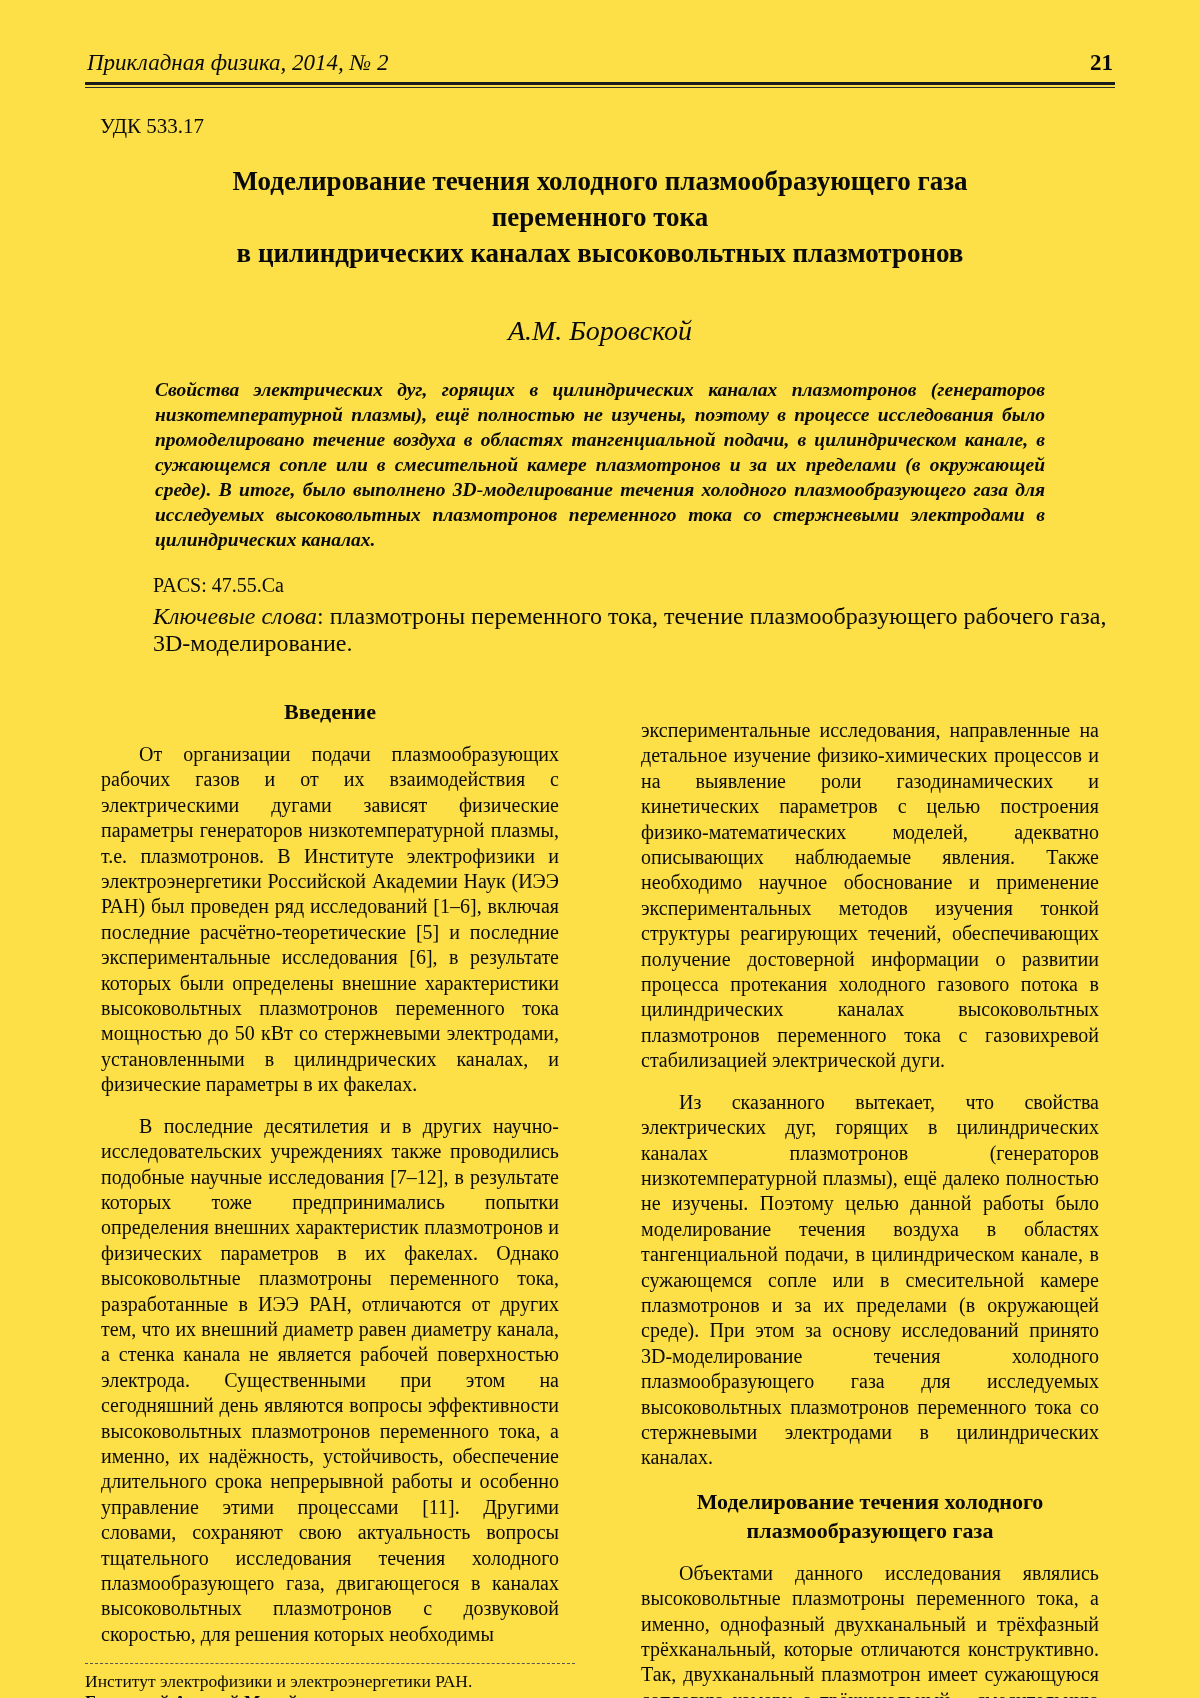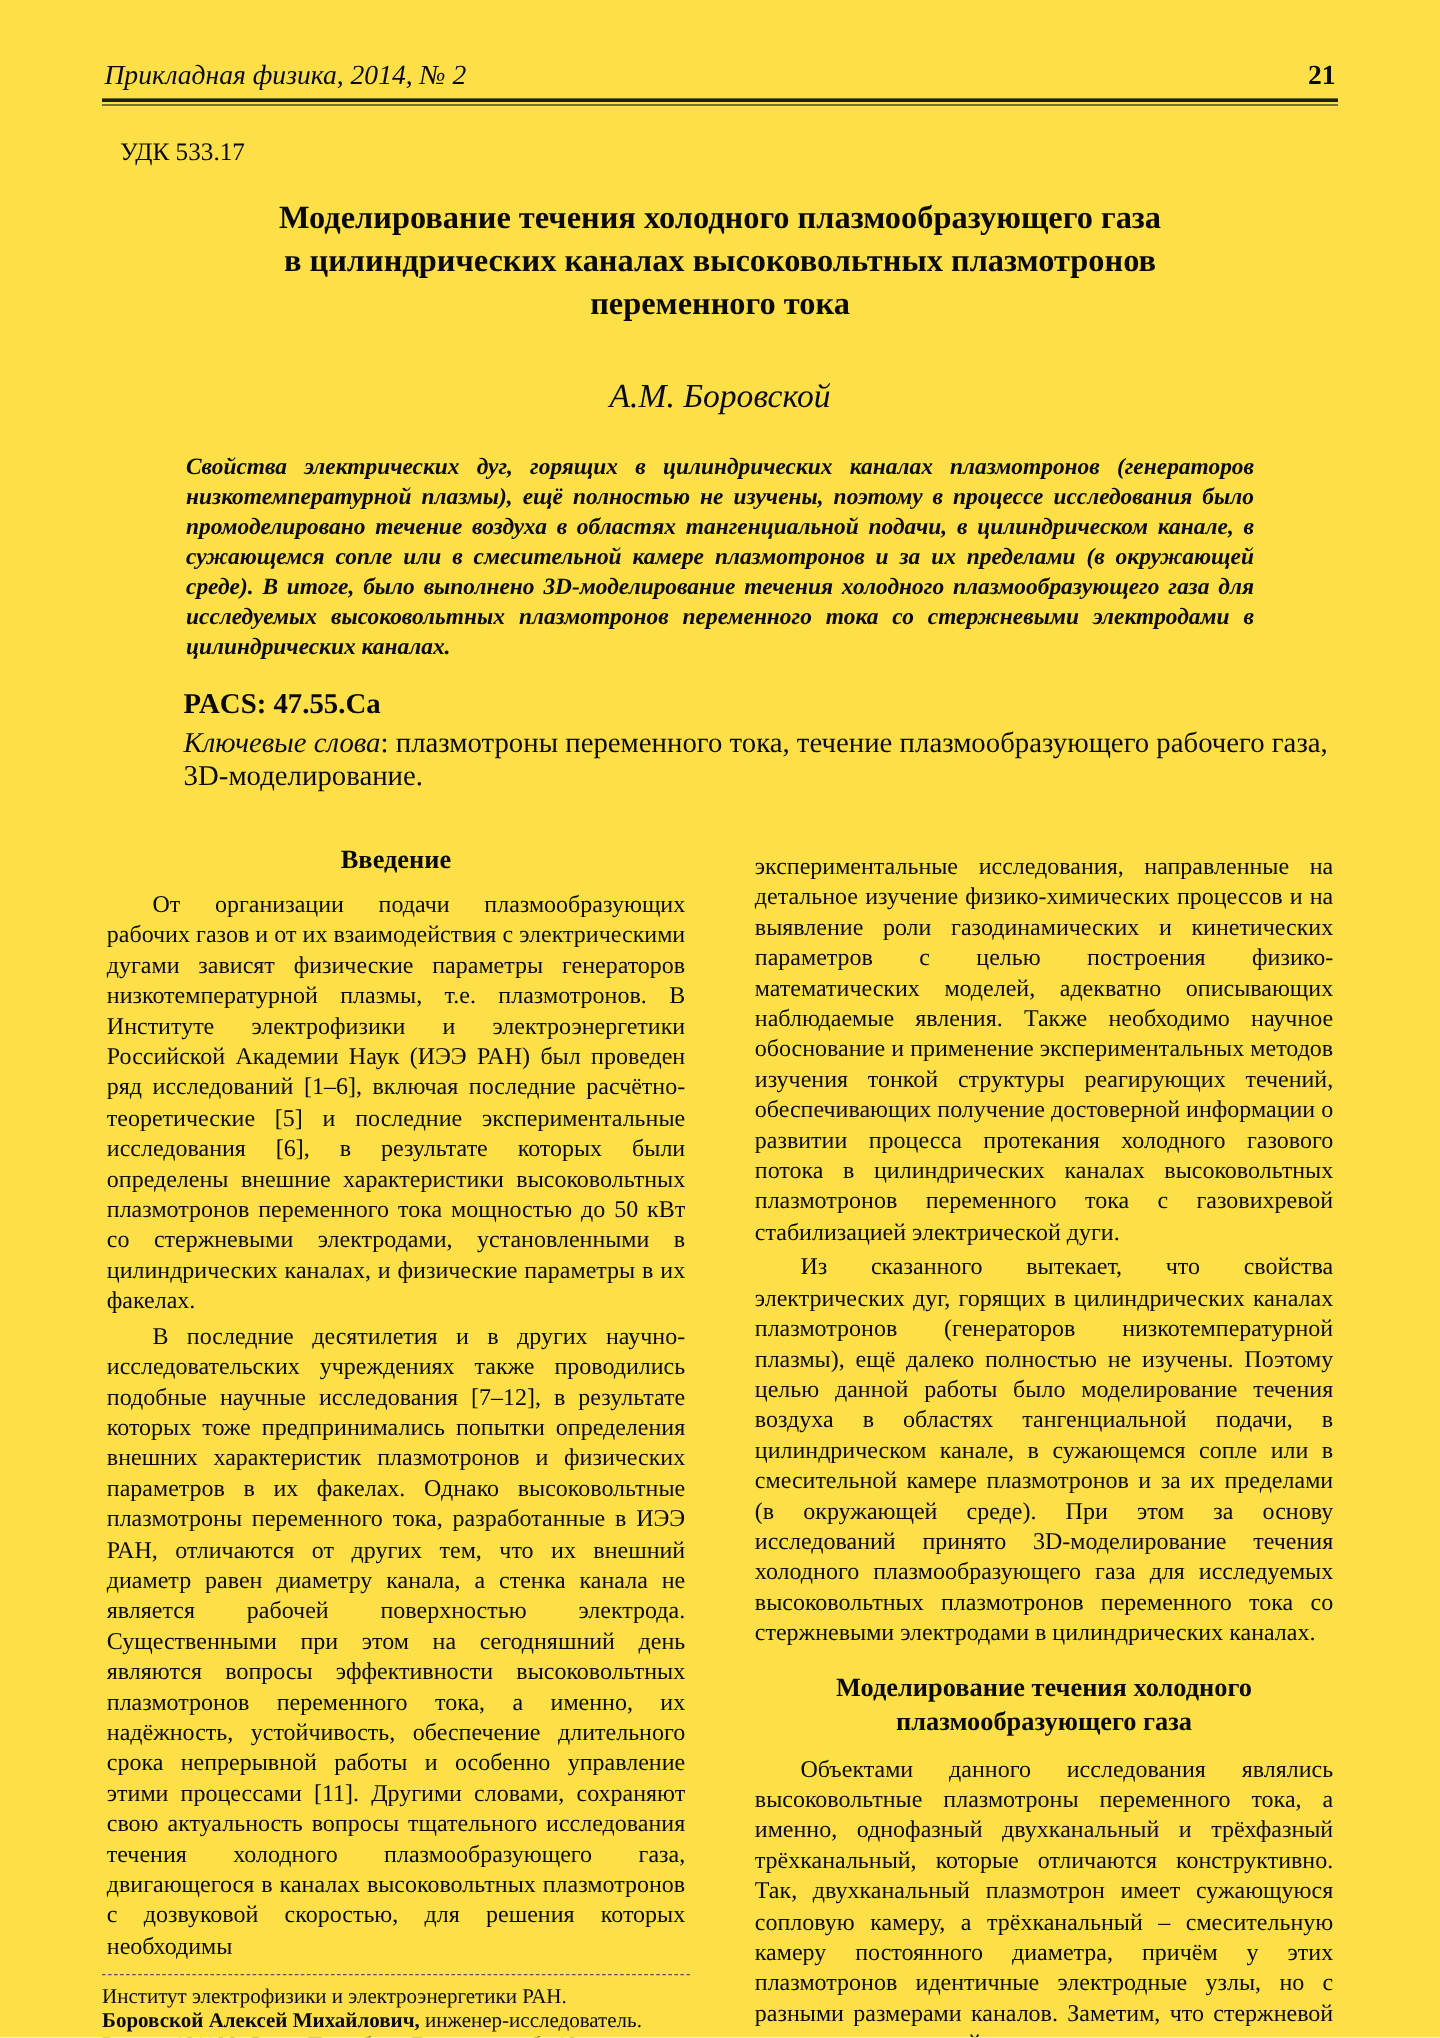--- a/index.html
+++ b/index.html
@@ -53,31 +53,31 @@
   .abstract {
     margin: 30px 70px 0 70px;
     font-size: 19.5px;
     font-weight: bold;
     font-style: italic;
     line-height: 25px;
     text-align: justify;
     text-indent: 0;
   }
 
-  .pacs { margin: 22px 0 0 68px; font-size: 24px; font-weight: bold; }
+  .pacs { margin: 22px 0 0 68px; font-size: 20px; }
   .keywords { margin: 6px 0 0 68px; font-size: 24px; }
   .kw-label { font-style: italic; }
 
   .columns {
     display: flex;
     gap: 50px;
     margin-top: 36px;
   }
   .col { width: 490px; font-size: 20px; line-height: 25.4px; text-align: justify; }
-  .col p { margin: 4px; }
+  .col p { margin: 16px; }
   .col p.indent { text-indent: 38px; }
   .col h3 {
     margin: 4px 0 12px 0;
     font-size: 22px;
     font-weight: bold;
     text-align: center;
     line-height: 29px;
   }
   .col.right .first { padding-top: 9px; }
   .col.right h3 { margin: 16px auto 14px auto; max-width: 380px; }
@@ -108,22 +108,22 @@
     <div class="header">
       <span class="journal">Прикладная физика,  2014, № 2</span>
       <span class="pageno">21</span>
     </div>
     <div class="header-rule"></div>
 
     <div class="udk">УДК 533.17</div>
 
     <h1 class="title">
       <span class="tl">Моделирование течения холодного плазмообразующего газа</span>
+      <span class="tl">переменного тока</span>
       <span class="tl">в цилиндрических каналах высоковольтных плазмотронов</span>
-      <span class="tl">переменного тока</span>
     </h1>
 
     <div class="author">А.М. Боровской</div>
 
     <p class="abstract">Свойства электрических дуг, горящих в цилиндрических каналах плазмотронов (генераторов низкотемпературной плазмы), ещё полностью не изучены, поэтому в процессе исследования было промоделировано течение воздуха в областях тангенциальной подачи, в цилиндрическом канале, в сужающемся сопле или в смесительной камере плазмотронов и за их пределами (в окружающей среде). В итоге, было выполнено 3D-моделирование течения холодного плазмообразующего газа для исследуемых высоковольтных плазмотронов переменного тока со стержневыми электродами в цилиндрических каналах.</p>
 
     <div class="pacs">PACS: 47.55.Ca</div>
 
     <div class="keywords"><span class="kw-label">Ключевые слова</span><span>: плазмотроны переменного тока, течение плазмообразующего рабочего газа, 3D-моделирование.</span></div>
 

